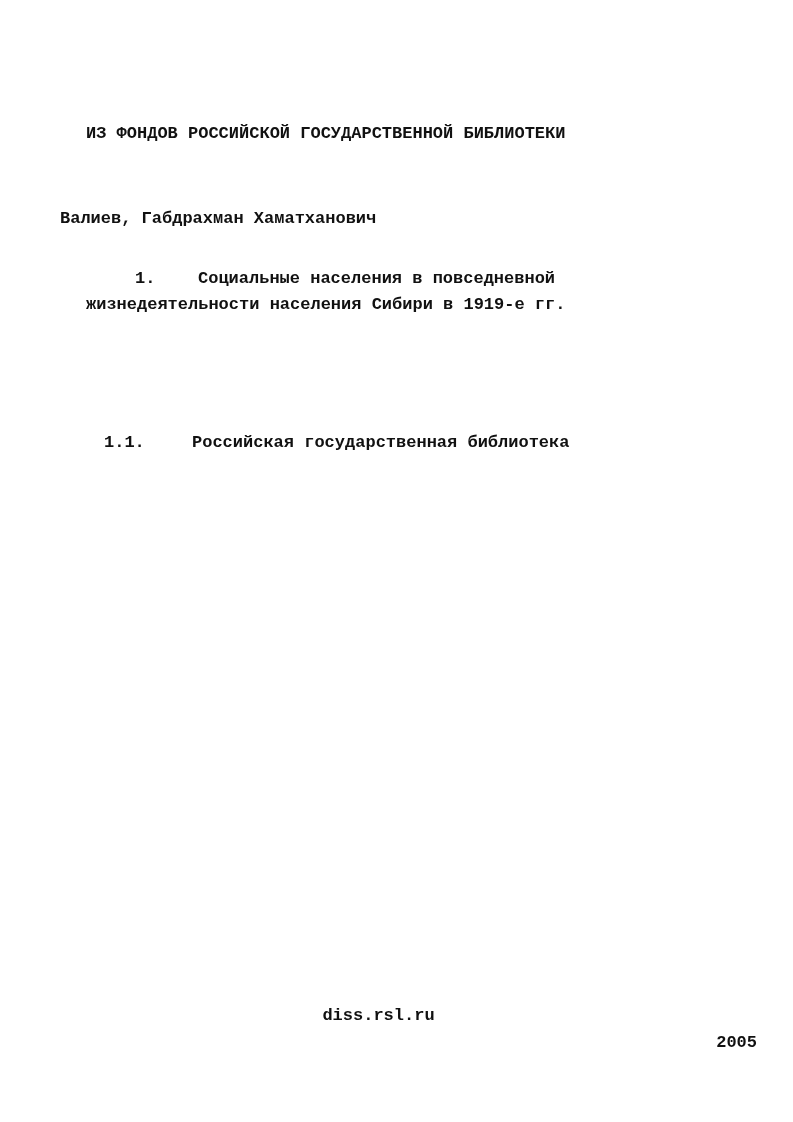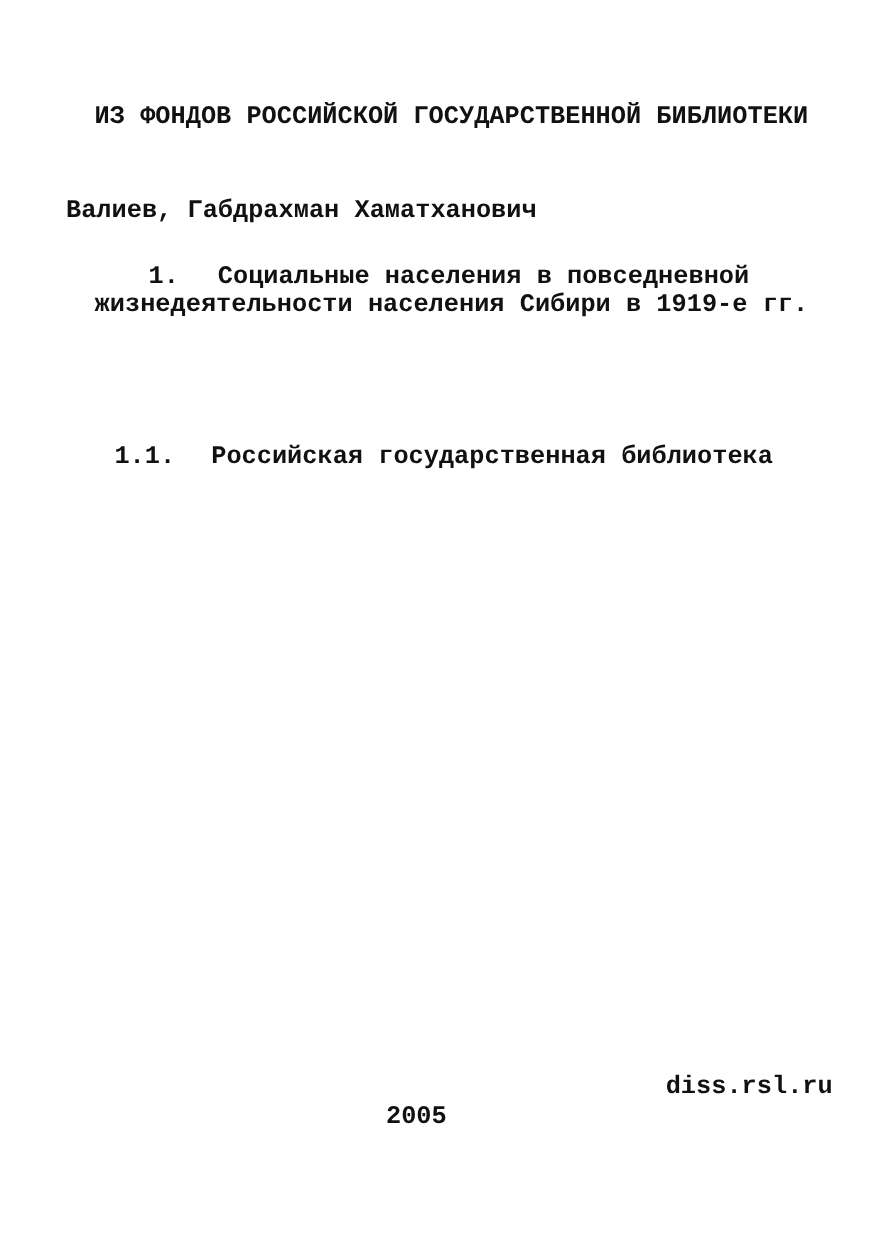--- a/index.html
+++ b/index.html
@@ -12,30 +12,31 @@
       height: 1122px;
       position: relative;
       overflow: hidden;
       font-family: "Liberation Mono", "DejaVu Sans Mono", monospace;
       color: #111111;
       font-weight: bold;
     }
     .line {
       position: absolute;
       white-space: pre;
-      font-size: 23px;
+      font-size: 17px;
       line-height: 22px;
+      margin-top: 28px;
     }
     #header-line { left: 86px; top: 95px; }
     #author-line { left: 60px; top: 180px; }
     #title-line-1 { left: 135px; top: 240px; }
     #title-line-2 { left: 86px; top: 266px; }
     #subtitle-line { left: 104px; top: 404px; }
-    #footer-site { left: 0; width: 757px; text-align: right; top: 977px; }
-    #footer-year { left: 0; width: 757px; text-align: center; top: 1004px; }
+    #footer-site { left: 0; width: 757px; text-align: center; top: 977px; }
+    #footer-year { left: 0; width: 757px; text-align: right; top: 1004px; }
     .num { display: inline-block; }
     #title-num { width: 63px; }
     #subtitle-num { width: 88px; }
   </style>
 </head>
 <body>
 
 <div class="line" id="header-line">ИЗ ФОНДОВ РОССИЙСКОЙ ГОСУДАРСТВЕННОЙ БИБЛИОТЕКИ</div>
 
 <div class="line" id="author-line">Валиев, Габдрахман Хаматханович</div>

